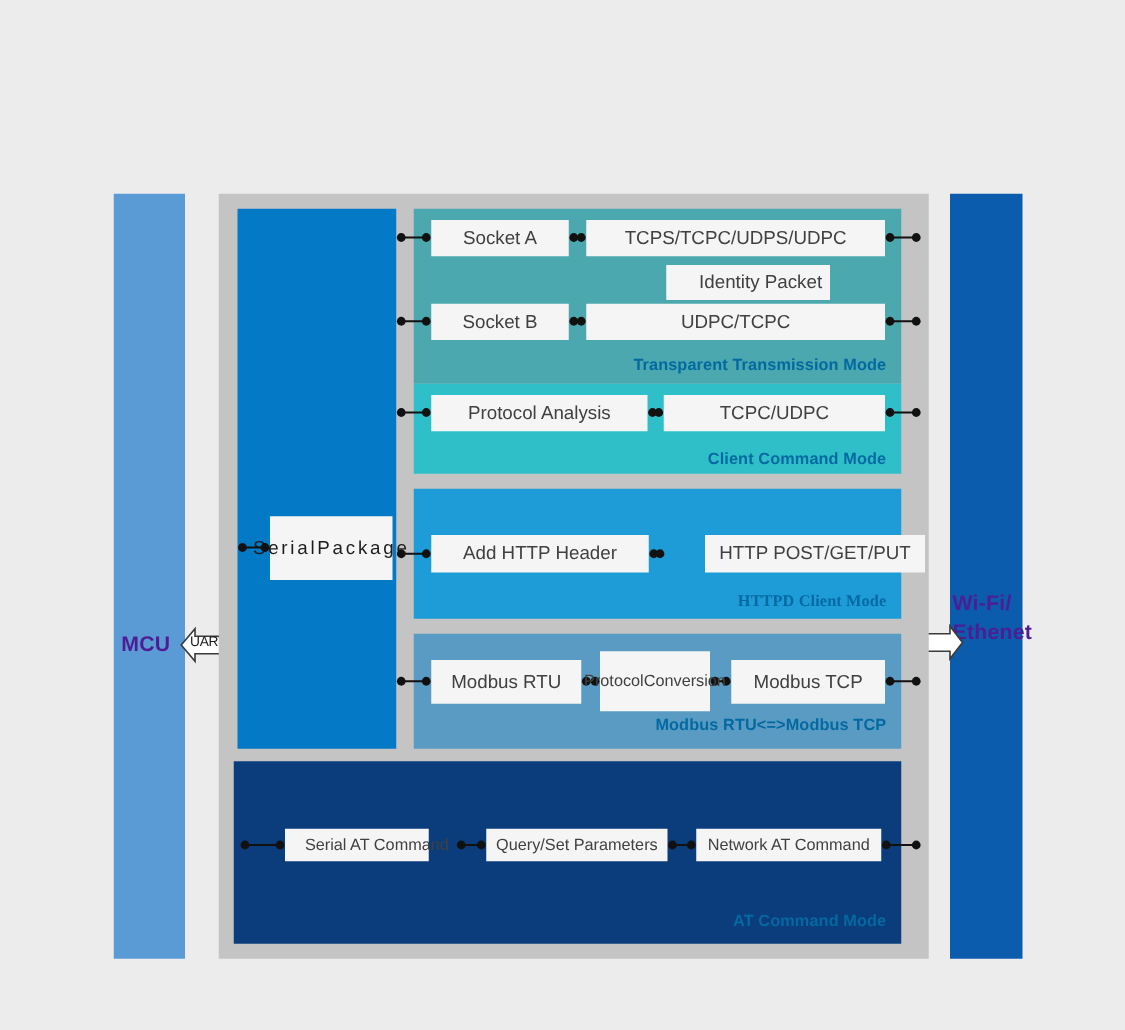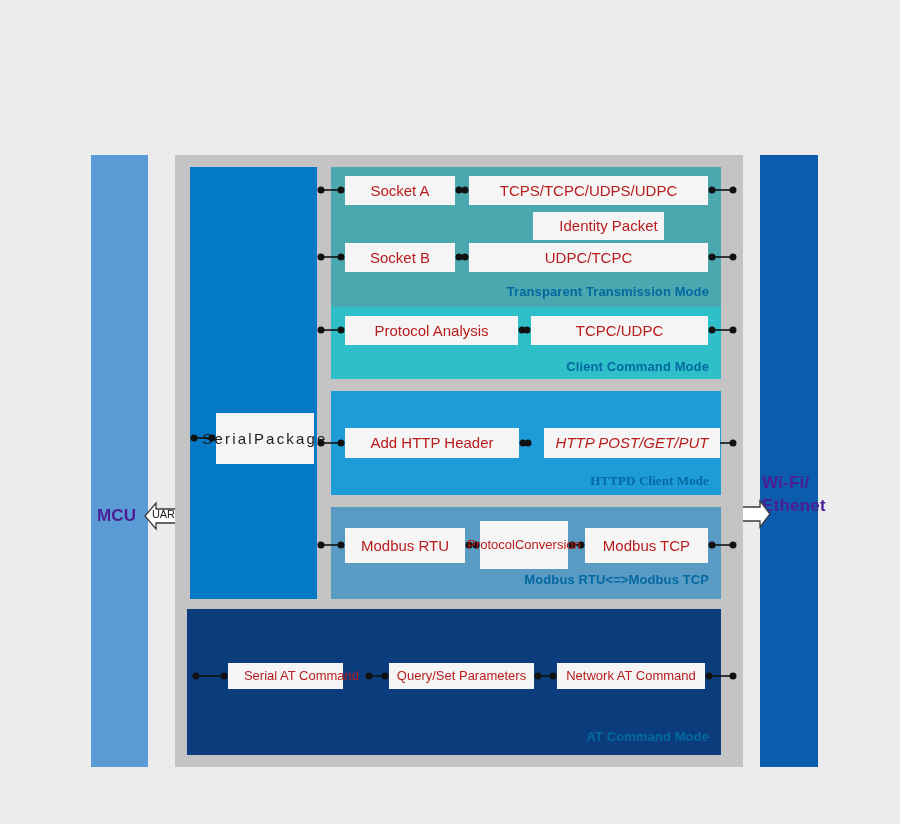--- a/index.html
+++ b/index.html
@@ -105,36 +105,36 @@
   #title-httpd       { top: 473px; right: 191px; font-family: Liberation Serif, serif; }
   #title-modbus      { top: 572px; right: 191px; }
   #title-at          { top: 729px; right: 191px; }
 
   
   .node {
     position: absolute;
     background: #f5f5f5;
     display: flex; align-items: center; justify-content: center;
     text-align: center;
-    color: #b91c1c;
+    color: #404040;
     font-size: 15px;
     line-height: 1.2;
     white-space: nowrap;
   }
   .node.at { font-size: 13px; }
 
   #n-socket-a   { left: 345px; top: 176px; width: 110px; height: 29px; }
   #n-tcps       { left: 469px; top: 176px; width: 239px; height: 29px; }
   #n-identity   { left: 533px; top: 212px; width: 131px; height: 28px; padding-left: 20px; }
   #n-socket-b   { left: 345px; top: 243px; width: 110px; height: 29px; }
   #n-udpc-tcpc  { left: 469px; top: 243px; width: 239px; height: 29px; }
   #n-protocol-a { left: 345px; top: 316px; width: 173px; height: 29px; }
   #n-tcpc-udpc  { left: 531px; top: 316px; width: 177px; height: 29px; }
   #n-add-http   { left: 345px; top: 428px; width: 174px; height: 30px; }
-  #n-http-verb  { left: 544px; top: 428px; width: 176px; height: 30px; font-style: italic; }
+  #n-http-verb  { left: 564px; top: 428px; width: 176px; height: 30px; }
   #n-modbus-rtu { left: 345px; top: 528px; width: 120px; height: 35px; }
   #n-proto-conv { left: 480px; top: 521px; width: 88px; height: 48px; font-size: 13px; line-height: 1.22; }
   #n-modbus-tcp { left: 585px; top: 528px; width: 123px; height: 35px; }
   #n-serial-at  { left: 228px; top: 663px; width: 115px; height: 26px; padding-left: 32px; }
   #n-query-set  { left: 389px; top: 663px; width: 145px; height: 26px; }
   #n-network-at { left: 557px; top: 663px; width: 148px; height: 26px; text-align: center; }
 
   
   #connectors {
     position: absolute; left: 0; top: 0;

